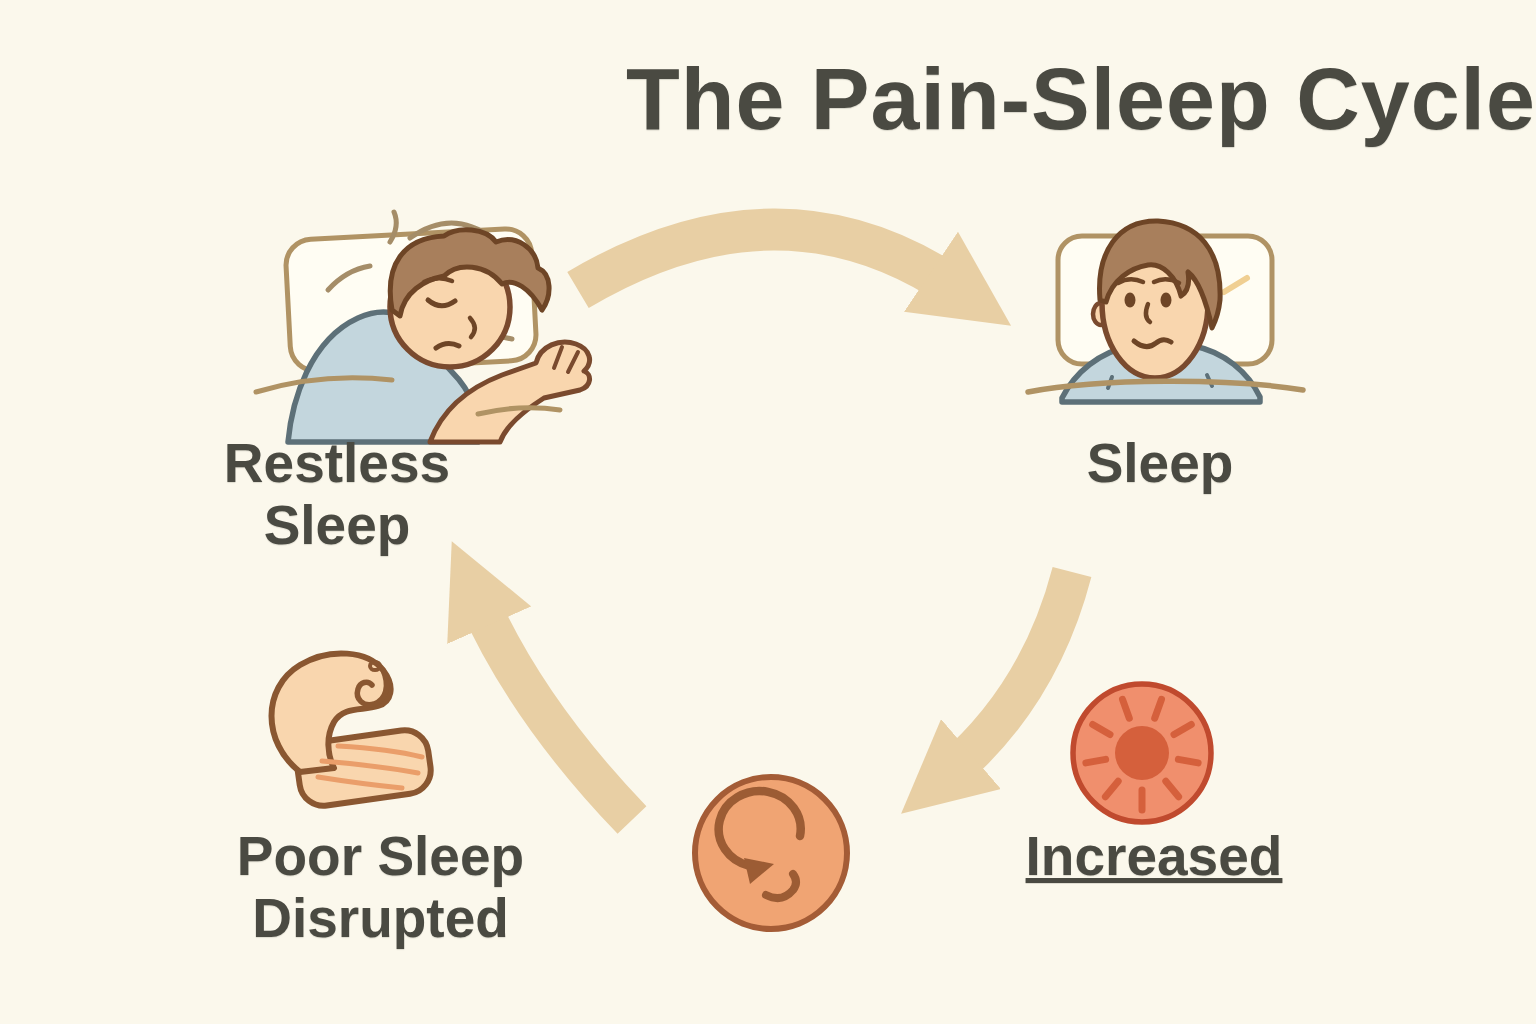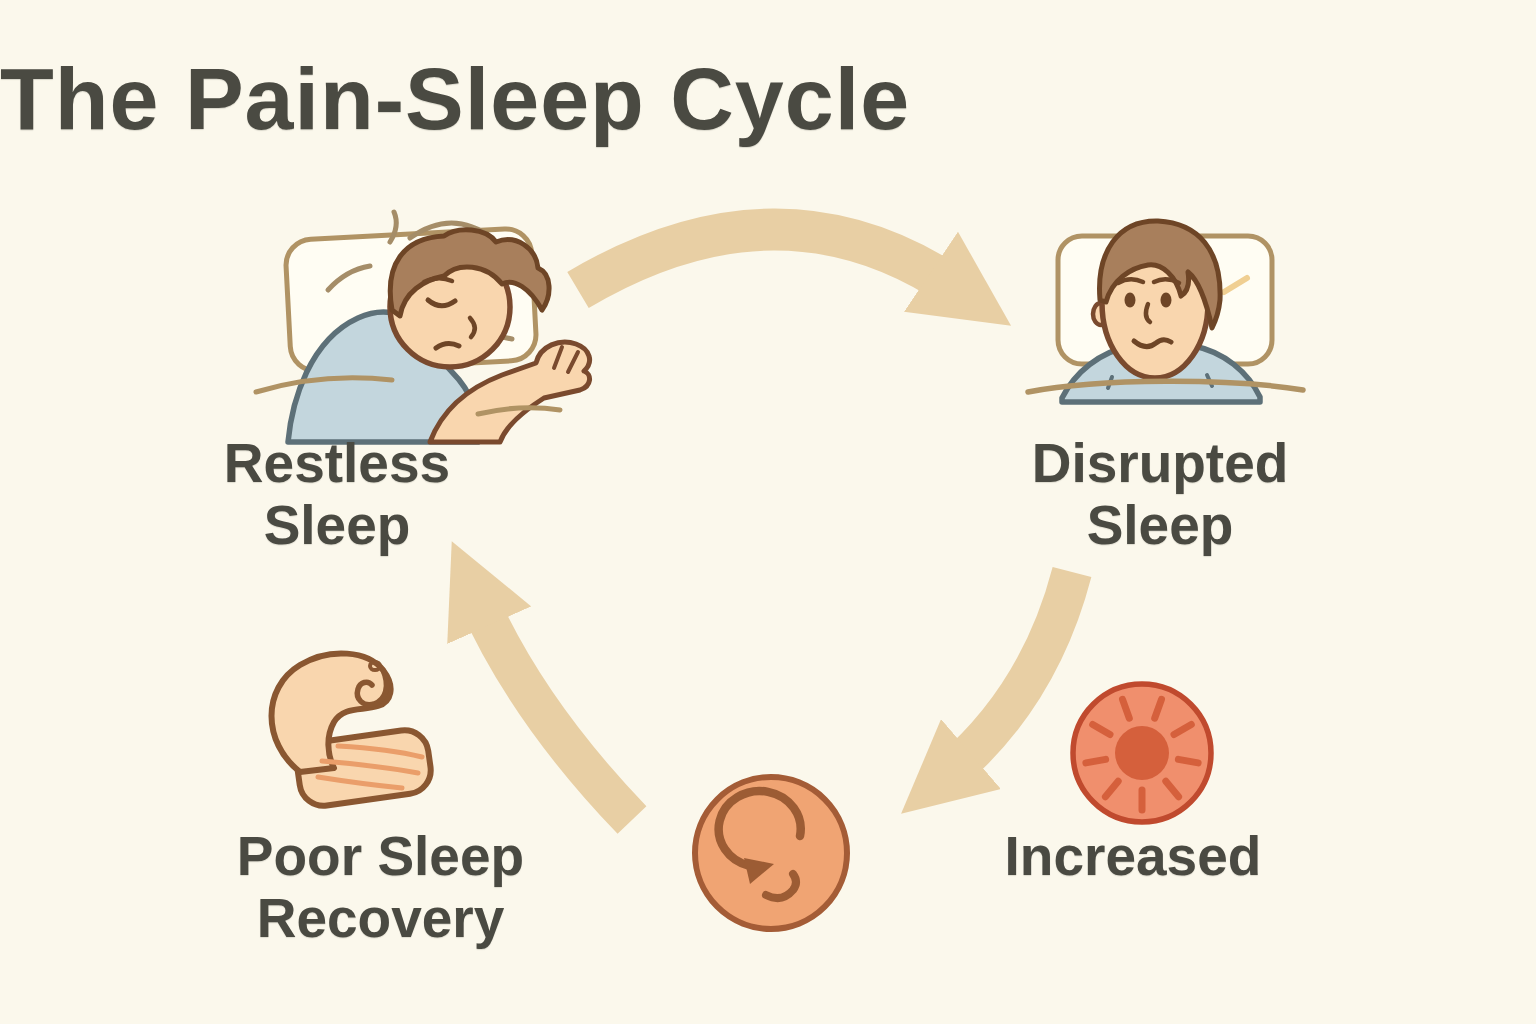--- a/index.html
+++ b/index.html
@@ -2,35 +2,35 @@
 <html><head>
 <meta charset="utf-8">
 <style>
   html,body{margin:0;padding:0;}
   .canvas{
     position:relative;width:1536px;height:1024px;overflow:hidden;
     background:var(--bg,#fbf8ec);
     font-family:"Liberation Sans",sans-serif;
   }
   .title{
-    position:absolute;left:0;top:48px;width:100%;text-align:left;
+    position:absolute;left:0;top:48px;width:100%;text-align:right;
     font-size:88px;font-weight:bold;letter-spacing:1px;
     color:var(--ink,#4a4a42);
     text-shadow:0 1px 1px rgba(60,60,50,.18);
   }
   .node-label{
     position:absolute;text-align:center;
     font-size:55px;font-weight:bold;line-height:1.12;
     color:var(--ink,#4a4a42);
     text-shadow:0 1px 1px rgba(60,60,50,.15);
   }
   .node-label span{display:block;}
   .label-restless{left:137px;top:433px;width:400px;}
   .label-disrupted{left:960px;top:433px;width:400px;}
-  .label-pain{left:933px;top:826px;width:400px;}
+  .label-pain{left:954px;top:826px;width:400px;text-decoration:underline;}
   .label-muscle{left:128px;top:826px;width:505px;}
   svg.scene{position:absolute;left:0;top:0;}
 </style>
 </head>
 <body>
 
 <div class="canvas" style="--bg: #fbf8ec; --ink: #4a4a42;">
 
   <svg class="scene" width="1536" height="1024" viewBox="0 0 1536 1024">
     <defs>
@@ -126,26 +126,25 @@
   </svg>
 
   <div class="title">The Pain-Sleep Cycle</div>
 
   <div class="node-label label-restless">
     <span>Restless</span>
     <span>Sleep</span>
   </div>
 
   <div class="node-label label-disrupted">
-    <span>Disrupted</span>
     <span>Sleep</span>
   </div>
 
   <div class="node-label label-pain">
     <span>Increased</span>
   </div>
 
   <div class="node-label label-muscle">
     <span>Poor Sleep</span>
-    <span>Recovery</span>
+    <span>Disrupted</span>
   </div>
 
 </div>
 
 </body></html>

